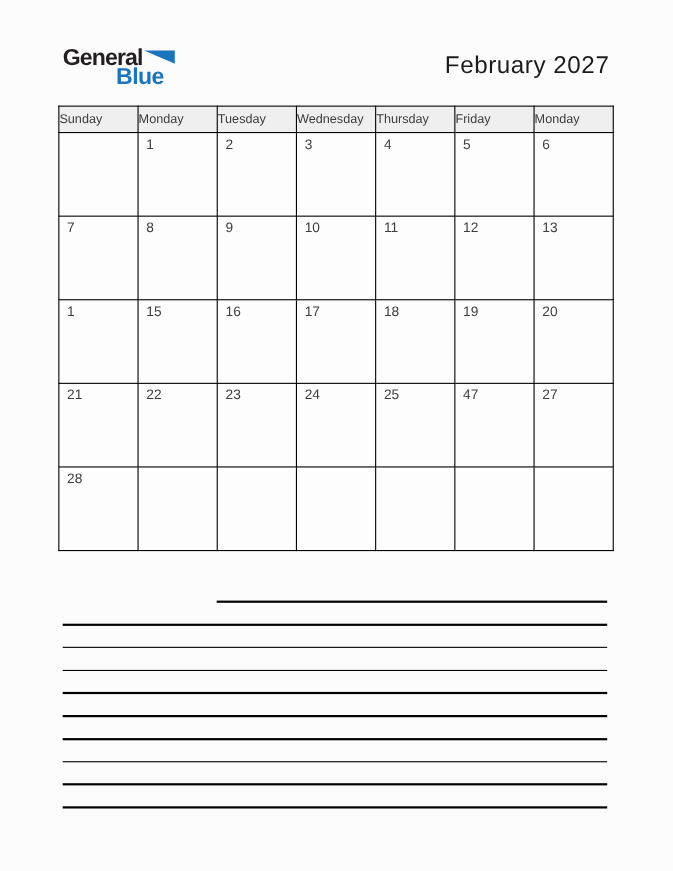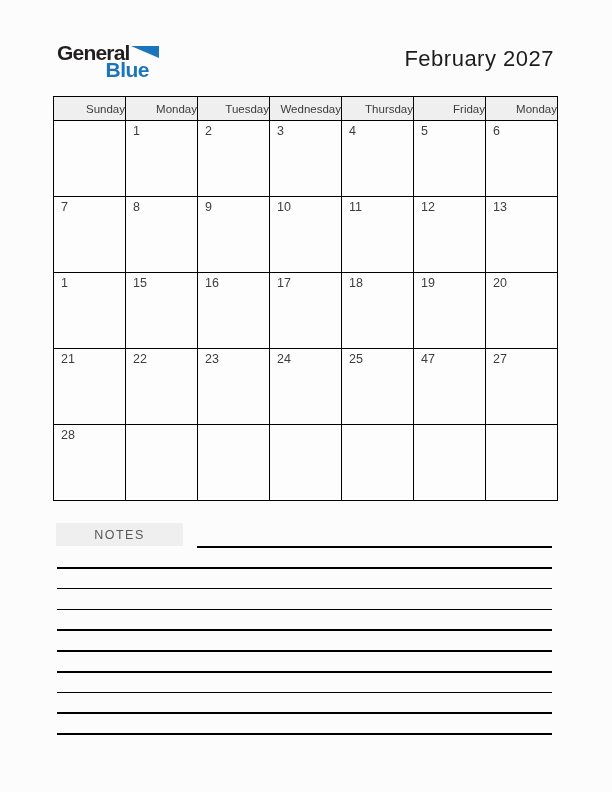--- a/index.html
+++ b/index.html
@@ -37,21 +37,21 @@
     position: absolute; left: 53px; top: 96px;
     width: 505px; height: 404px;
     border-collapse: collapse; table-layout: fixed;
   }
   table.cal th, table.cal td {
     border: 1.2px solid #000000;
   }
   table.cal th {
     height: 24px; background: #efefef;
     font-size: 11.5px; font-weight: 400; color: #3c3c3c;
-    text-align: right; vertical-align: middle;
+    text-align: left; vertical-align: middle;
   }
   table.cal td {
     height: 76px; background: #fdfdfd;
     font-size: 12.5px; color: #3e3e3e;
     text-align: left; vertical-align: top;
     padding: 3px 0 0 7px;
   }
 
   
   .notes-label-box {
@@ -148,23 +148,20 @@
         <td></td>
         <td></td>
         <td></td>
         <td></td>
         <td></td>
         <td></td>
       </tr>
     </tbody>
   </table>
 
-  <div class="notes-label-box">
-    <span class="notes-label">NOTES</span>
-  </div>
   <div class="rule-first"></div>
   <div class="rules" id="notes-lines">
       <div class="rule"></div>
       <div class="rule"></div>
       <div class="rule"></div>
       <div class="rule"></div>
       <div class="rule"></div>
       <div class="rule"></div>
       <div class="rule"></div>
       <div class="rule"></div>

